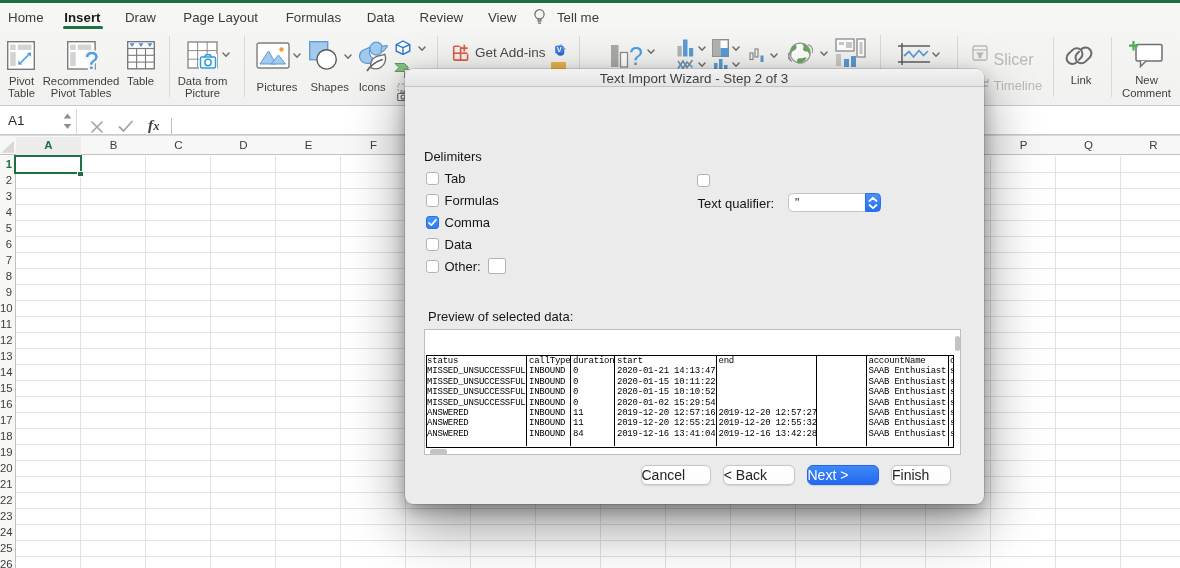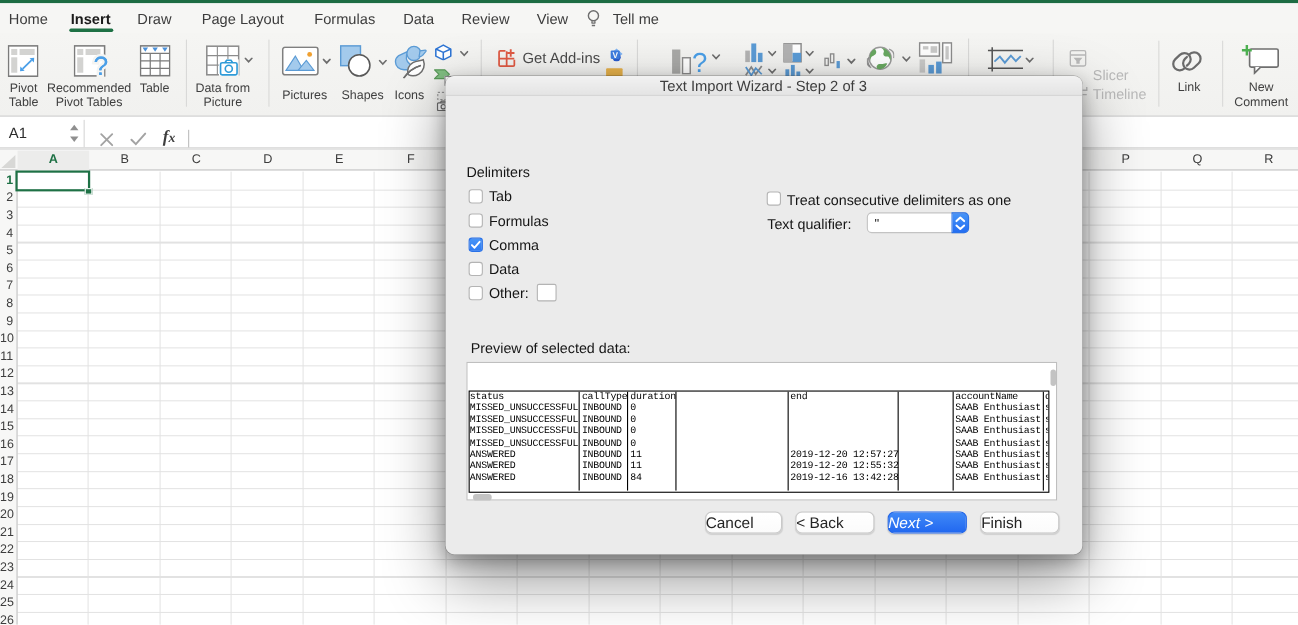--- a/index.html
+++ b/index.html
@@ -33,21 +33,21 @@
   box-shadow:0 22px 55px rgba(0,0,0,.42),0 6px 16px rgba(0,0,0,.28),0 0 0 0.5px rgba(0,0,0,.22);}
 #dlgtitle{left:0;top:0;width:579px;height:18.8px;background:linear-gradient(#f2f2f2,#e4e4e4);
   border-bottom:1px solid #c4c4c4;border-radius:8px 8px 0 0;
   text-align:center;font-size:13.4px;color:#3e3e3e;line-height:19px;}
 .dtxt{font-size:13px;color:#151515;white-space:nowrap;}
 .cb{width:13px;height:13px;background:#fff;border:1px solid #b4b4b4;border-radius:3px;}
 .cbc{width:13px;height:13px;background:linear-gradient(#4794f7,#2d7bf3);border:0.5px solid #2a72e8;border-radius:3px;}
 #prevbox{left:19.5px;top:260.5px;width:537px;height:126px;background:#fff;border:1px solid #bfbfbf;}
 .btn{top:396.8px;height:19.8px;background:linear-gradient(#fff,#fbfbfb);border:1px solid #c9c9c9;border-radius:6px;
   font-size:14px;color:#242424;line-height:18.2px;box-shadow:0 0.5px 1px rgba(0,0,0,.12);}
-#btnnext{background:linear-gradient(#3f89f7,#2268f0);border:1px solid #2165e8;color:#fff;font-style:italic;}
+#btnnext{background:linear-gradient(#3f89f7,#2268f0);border:1px solid #2165e8;color:#fff;}
 
 #ptab{left:0.5px;top:24.5px;width:528px;height:93px;border:1.5px solid #000;background:#fff;font-family:"Liberation Mono",monospace;}
 .pvl{top:0;width:1.2px;height:90px;background:#000;}
 .pcol{top:0.5px;font-size:9px;line-height:10.38px;color:#000;letter-spacing:-0.22px;white-space:pre;}
 </style>
 </head>
 <body>
 <div id="page">
   <div id="greenbar"></div>
   <div id="tabbar">
@@ -248,21 +248,21 @@
         <path d="M6 14 L11 9.5 L15.5 15 L21 8.5 L25.5 13.5 L30 9" stroke="#5b9bd5" stroke-width="1.7" fill="none"></path>
       </svg>
       <svg style="left:932.4px;top:22.2px" width="8" height="6" viewBox="0 0 8 6">
         <path d="M1 1 L4 4.2 L7 1" stroke="#6e6e6e" stroke-width="1.5" fill="none" stroke-linecap="round"></path>
       </svg>
       <svg style="left:972px;top:15.0px" width="16" height="17" viewBox="0 0 16 17">
         <rect x="1" y="1" width="14" height="14" rx="1.5" fill="none" stroke="#b9b9b9" stroke-width="1.3"></rect>
         <line x1="1" y1="5" x2="15" y2="5" stroke="#b9b9b9" stroke-width="1.2"></line>
         <path d="M4 7.5 L12 7.5 L9.5 10.5 L9.5 13 L6.5 13 L6.5 10.5 Z" fill="#b9b9b9"></path>
       </svg>
-      <span style="left:993.5px;top:31px;font-size:13px;color:#b9b9b9">Slicer</span>
+      <span style="left:993.5px;top:21px;font-size:16px;color:#b9b9b9">Slicer</span>
       <svg style="left:980.5px;top:48.0px" width="8" height="11" viewBox="0 0 8 11">
         <path d="M1 4 L7 4 L7 1 M1 8 L7 8" stroke="#b9b9b9" stroke-width="1.3" fill="none"></path>
       </svg>
       <span style="left:993.5px;top:48.5px;font-size:13px;color:#b9b9b9">Timeline</span>
       <svg style="left:1064px;top:15.0px" width="31" height="22" viewBox="0 0 31 22">
         <path d="M13 15.5 C10.5 18 6.5 18 4.3 15.8 C2 13.5 2 9.8 4.3 7.5 L8.6 3.4 C10.9 1.2 14.6 1.2 16.8 3.4 C19 5.6 19 9.3 16.8 11.5 L15 13.2" fill="none" stroke="#6b6b6b" stroke-width="2" stroke-linecap="round" transform="translate(0,1.5)"></path>
         <path d="M17 6 C19.5 3.5 23.5 3.5 25.7 5.7 C28 8 28 11.7 25.7 14 L21.4 18.1 C19.1 20.3 15.4 20.3 13.2 18.1 C11 15.9 11 12.2 13.2 10 L15 8.3" fill="none" stroke="#6b6b6b" stroke-width="2" stroke-linecap="round" transform="translate(0,-1.5)"></path>
       </svg>
       <span class="rlab" style="left:1081px;top:44.5px">Link</span>
       <svg style="left:1128px;top:10.0px" width="36" height="28" viewBox="0 0 36 28">
@@ -363,21 +363,20 @@
       <svg style="left:21px;top:147.2px" width="13" height="13" viewBox="0 0 13 13">
         <path d="M3 6.8 L5.4 9.2 L10 3.8" stroke="#fff" stroke-width="1.7" fill="none" stroke-linecap="round" stroke-linejoin="round"></path>
       </svg>
       <span class="dtxt" style="left:40px;top:146.7px">Comma</span>
       <span class="cb" style="left:21px;top:169.2px"></span>
       <span class="dtxt" style="left:40px;top:168.7px">Data</span>
       <span class="cb" style="left:21px;top:191.2px"></span>
       <span class="dtxt" style="left:40px;top:190.7px">Other:</span>
       <span style="left:83px;top:189.5px;width:18px;height:16px;background:#fff;border:1px solid #b4b4b4;border-radius:2px"></span>
       <span class="cb" style="left:292px;top:105.8px"></span>
-      <span class="dtxt" style="left:310.8px;top:105.4px">Treat consecutive delimiters as one</span>
       <span class="dtxt" style="left:293px;top:127.9px">Text qualifier:</span>
       <span style="left:383px;top:124.7px;width:93.5px;height:19.2px;background:#fff;border:1px solid #c3c3c3;border-radius:4.5px"></span>
       <span style="left:390.5px;top:127.5px;font-size:12px;color:#222">"</span>
       <span style="left:460.2px;top:124.7px;width:16.3px;height:19.2px;background:linear-gradient(#4794f7,#246ef2);border-radius:0 4.5px 4.5px 0;border:0.5px solid #2a72e8"></span>
       <svg style="left:462.2px;top:127.2px" width="12" height="14" viewBox="0 0 12 14">
         <path d="M2.5 5 L6 1.8 L9.5 5" stroke="#fff" stroke-width="1.8" fill="none" stroke-linecap="round" stroke-linejoin="round"></path>
         <path d="M2.5 9 L6 12.2 L9.5 9" stroke="#fff" stroke-width="1.8" fill="none" stroke-linecap="round" stroke-linejoin="round"></path>
       </svg>
       <span class="dtxt" style="left:23.5px;top:240px">Preview of selected data:</span>
       <div id="prevbox">
@@ -401,20 +400,28 @@
 INBOUND
 INBOUND</div>
           <div class="pcol" style="left:146.5px">duration
 0
 0
 0
 0
 11
 11
 84</div>
+          <div class="pcol" style="left:190.5px">start
+2020-01-21 14:13:47
+2020-01-15 10:11:22
+2020-01-15 10:10:52
+2020-01-02 15:29:54
+2019-12-20 12:57:16
+2019-12-20 12:55:21
+2019-12-16 13:41:04</div>
           <div class="pcol" style="left:292px">end
 
 
 
 
 2019-12-20 12:57:27
 2019-12-20 12:55:32
 2019-12-16 13:42:28</div>
           <div class="pcol" style="left:442px">accountName
 SAAB Enthusiast
@@ -437,15 +444,15 @@
           <span class="pvl" style="left:187.5px"></span>
           <span class="pvl" style="left:289px"></span>
           <span class="pvl" style="left:389px"></span>
           <span class="pvl" style="left:439px"></span>
           <span class="pvl" style="left:521.5px"></span>
         </div>
       </div>
       <div class="btn" style="left:236px;width:70.5px">Cancel</div>
       <div class="btn" style="left:318.3px;width:72.7px">&lt; Back</div>
       <div class="btn" id="btnnext" style="left:402px;width:72px">Next &gt;</div>
-      <div class="btn" style="left:486.5px;width:72px">Finish</div>
+      <div class="btn" style="left:486.5px;width:60px">Finish</div>
     </div>
 </div>
 
 </body></html>

